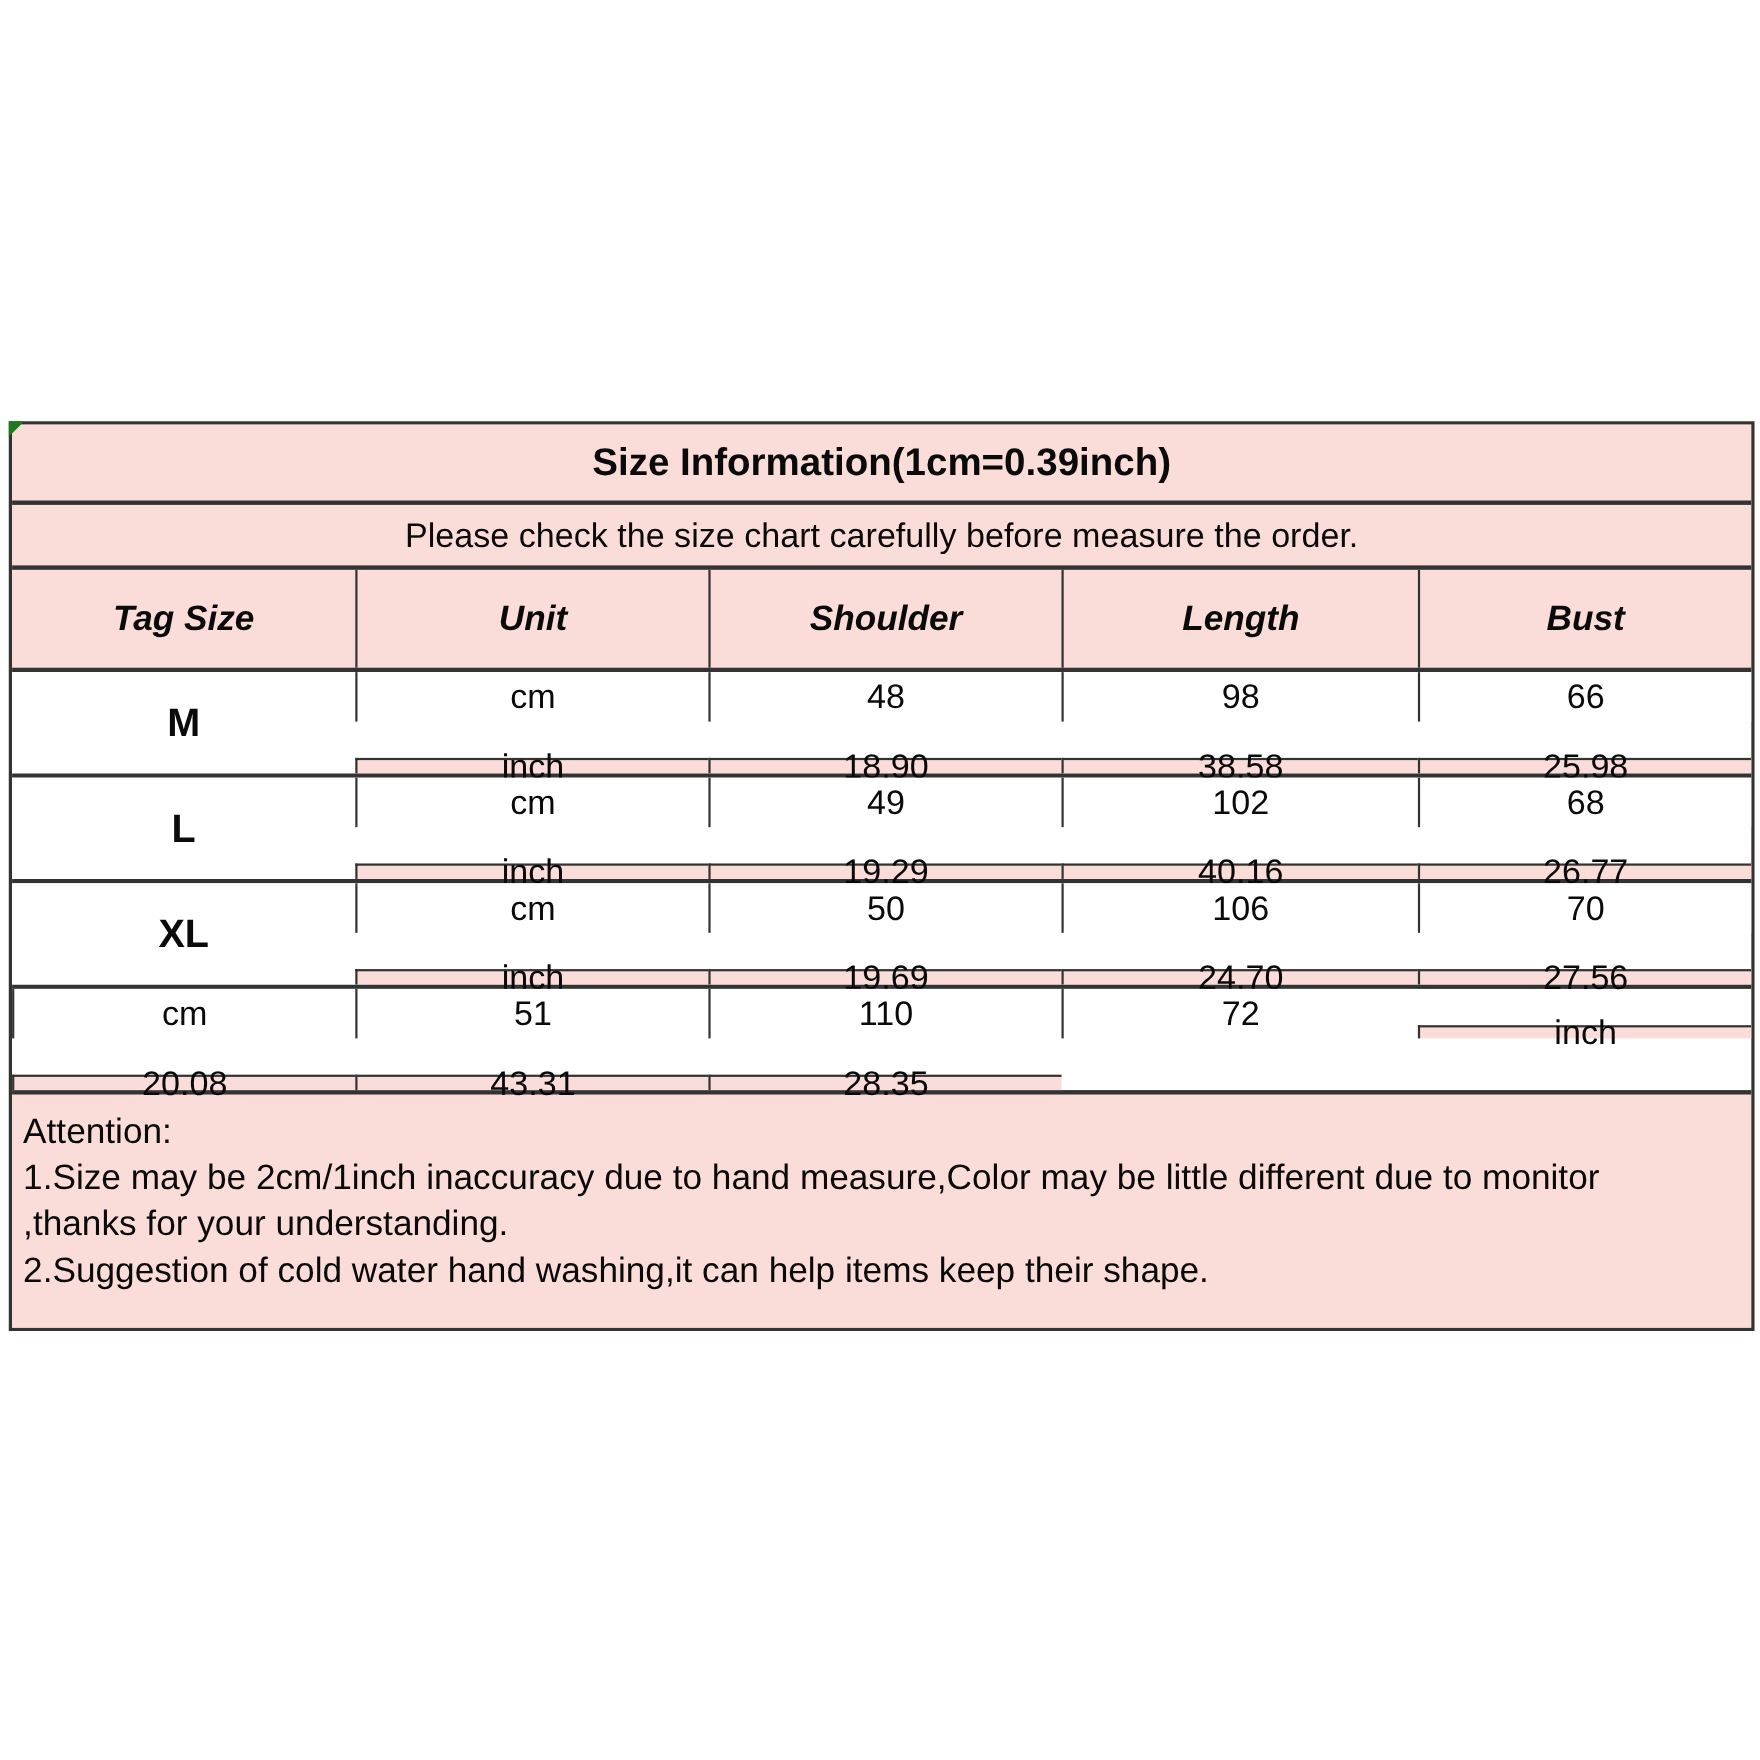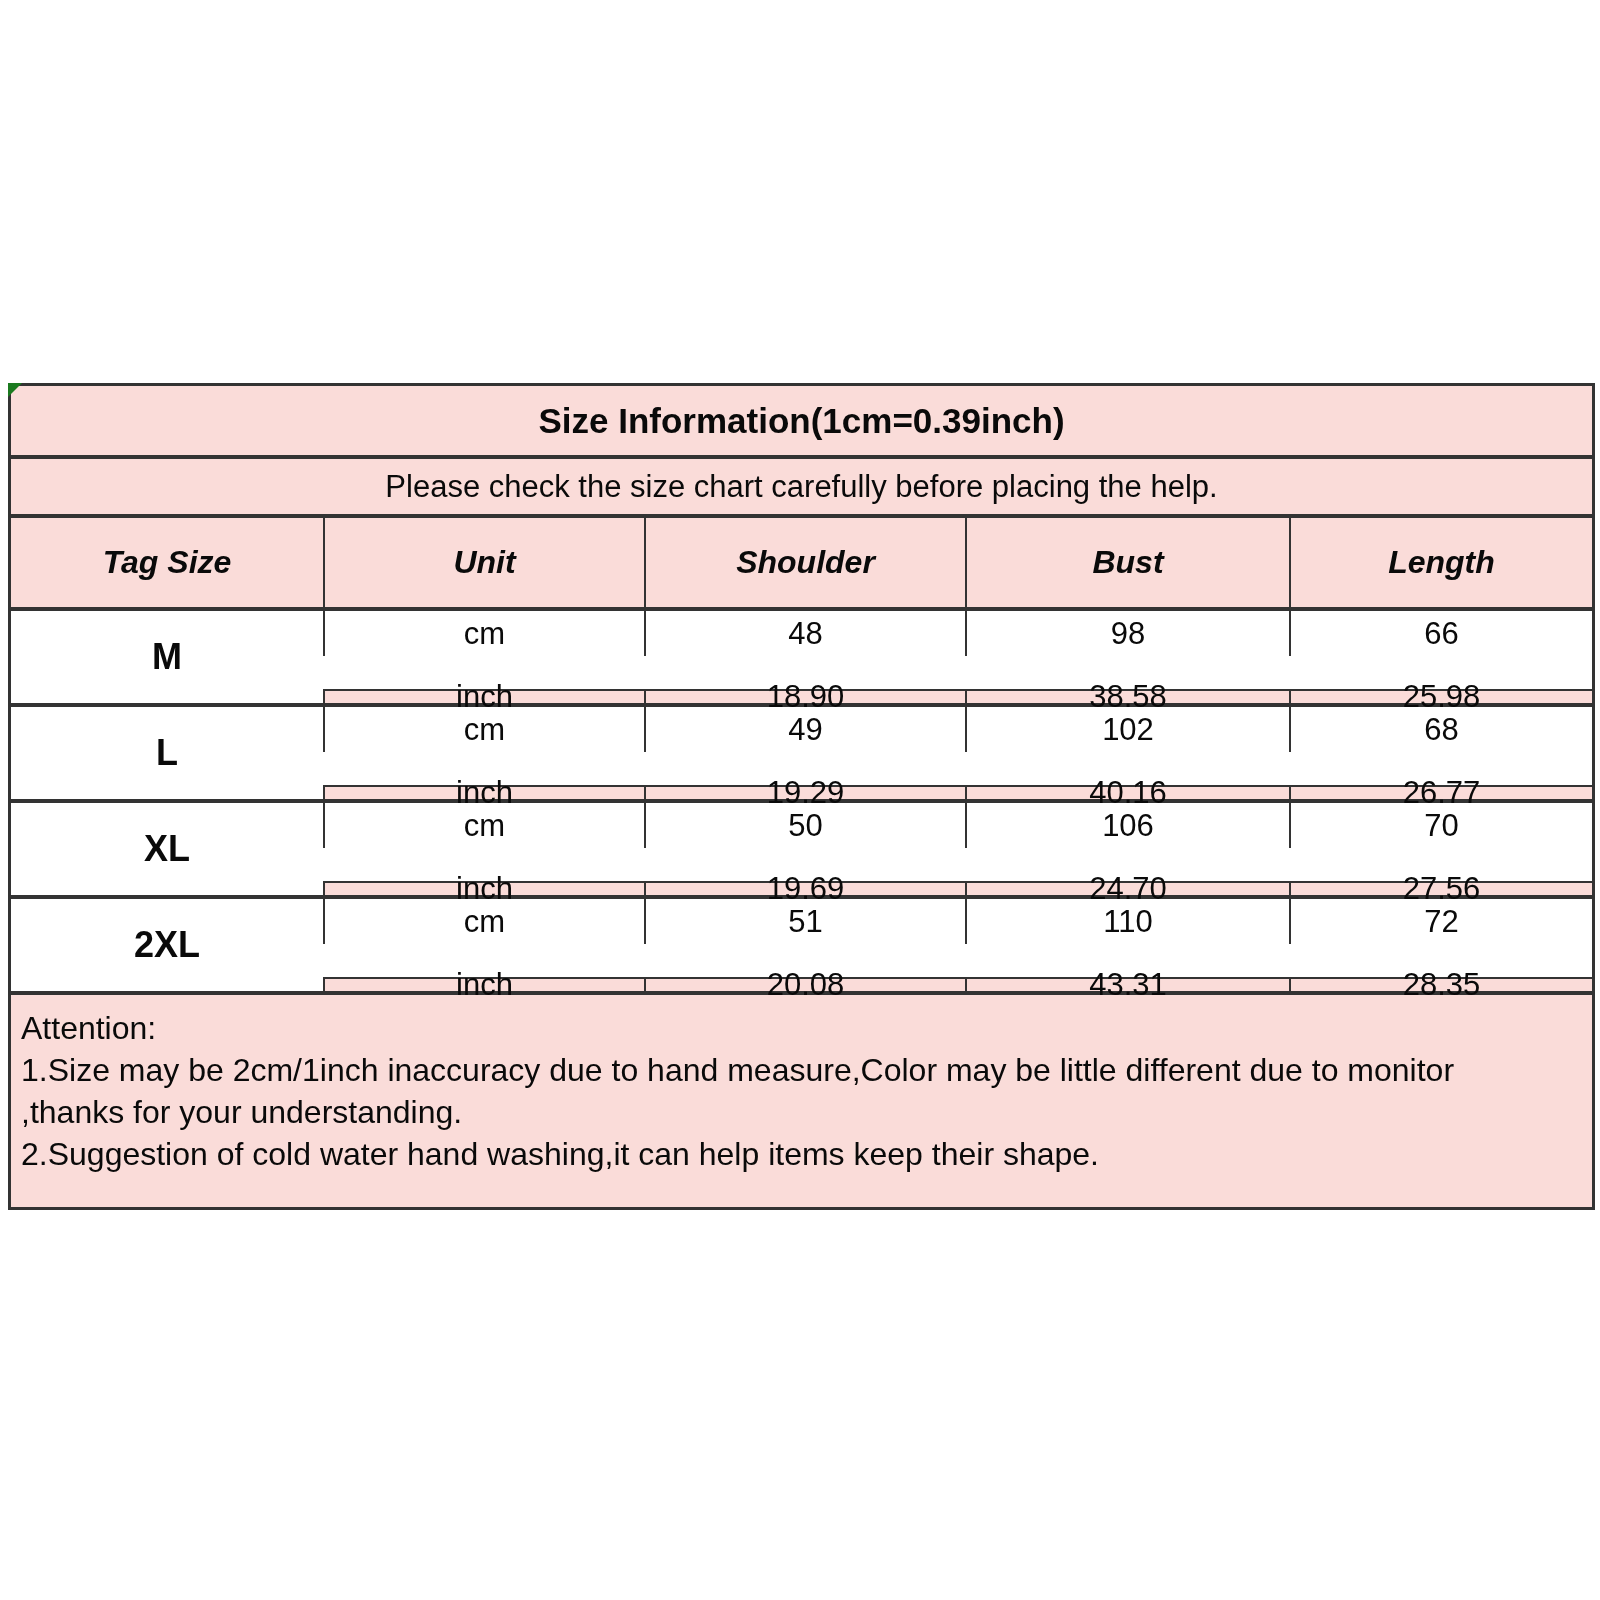--- a/index.html
+++ b/index.html
@@ -108,28 +108,28 @@
 </style>
 </head>
 <body>
 
 <div class="stage">
 
   <div class="size-table">
 
     <div class="row-title">Size Information(1cm=0.39inch)</div>
 
-    <div class="row-subtitle">Please check the size chart carefully before placing the help.</div>
+    <div class="row-subtitle">Please check the size chart carefully before measure the order.</div>
 
     <div class="header-row grid5">
       <div class="header-cell">Tag Size</div>
       <div class="header-cell">Unit</div>
       <div class="header-cell">Shoulder</div>
+      <div class="header-cell">Length</div>
       <div class="header-cell">Bust</div>
-      <div class="header-cell">Length</div>
     </div>
 
     <div class="size-group">
       <div class="cell tag-cell">M</div>
       <div class="cell">cm</div>
       <div class="cell">48</div>
       <div class="cell">98</div>
       <div class="cell">66</div>
       <div class="cell inch-cell">inch</div>
       <div class="cell inch-cell">18.90</div>
@@ -155,21 +155,20 @@
       <div class="cell">50</div>
       <div class="cell">106</div>
       <div class="cell">70</div>
       <div class="cell inch-cell">inch</div>
       <div class="cell inch-cell">19.69</div>
       <div class="cell inch-cell">24.70</div>
       <div class="cell inch-cell">27.56</div>
     </div>
 
     <div class="size-group">
-      <div class="cell tag-cell">2XL</div>
       <div class="cell">cm</div>
       <div class="cell">51</div>
       <div class="cell">110</div>
       <div class="cell">72</div>
       <div class="cell inch-cell">inch</div>
       <div class="cell inch-cell">20.08</div>
       <div class="cell inch-cell">43.31</div>
       <div class="cell inch-cell">28.35</div>
     </div>
 

